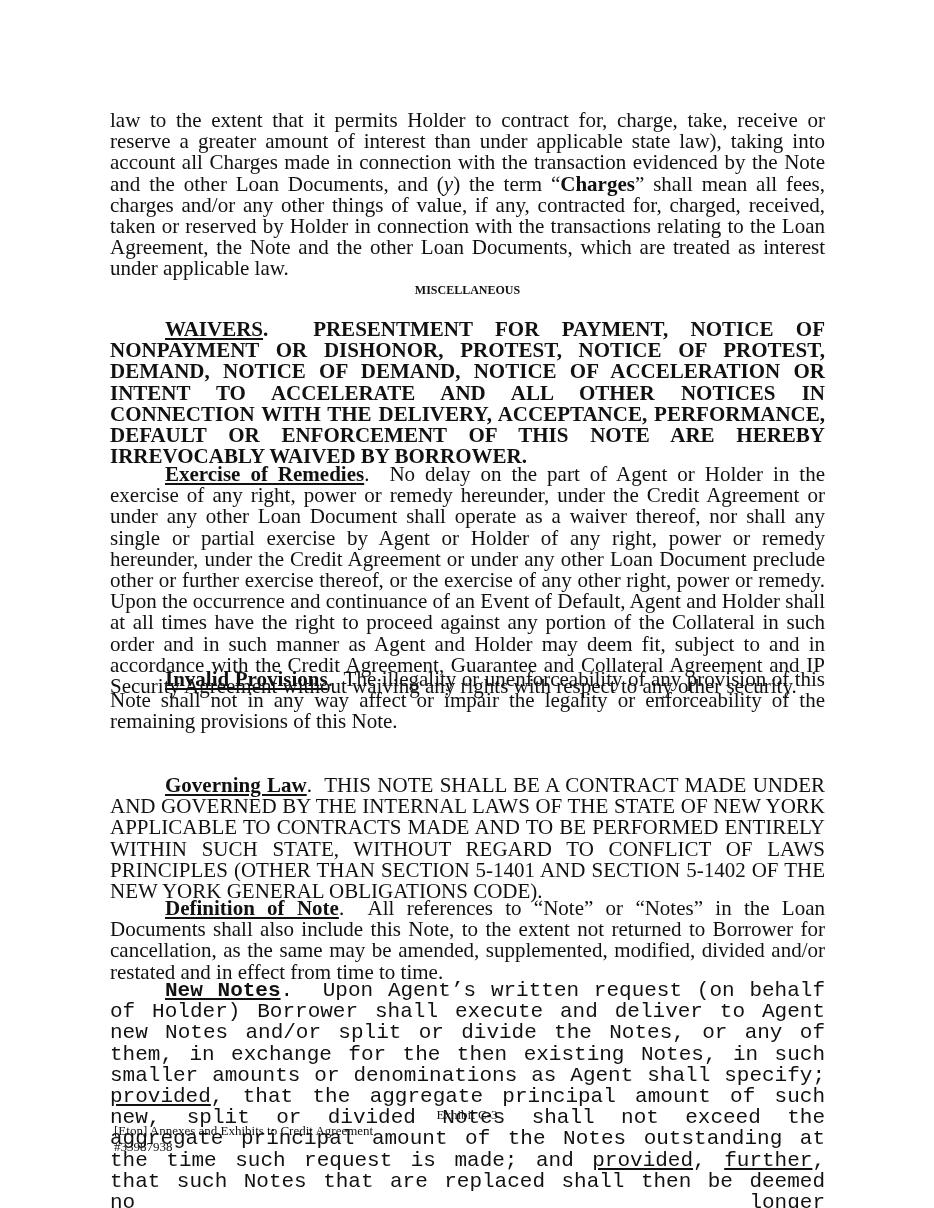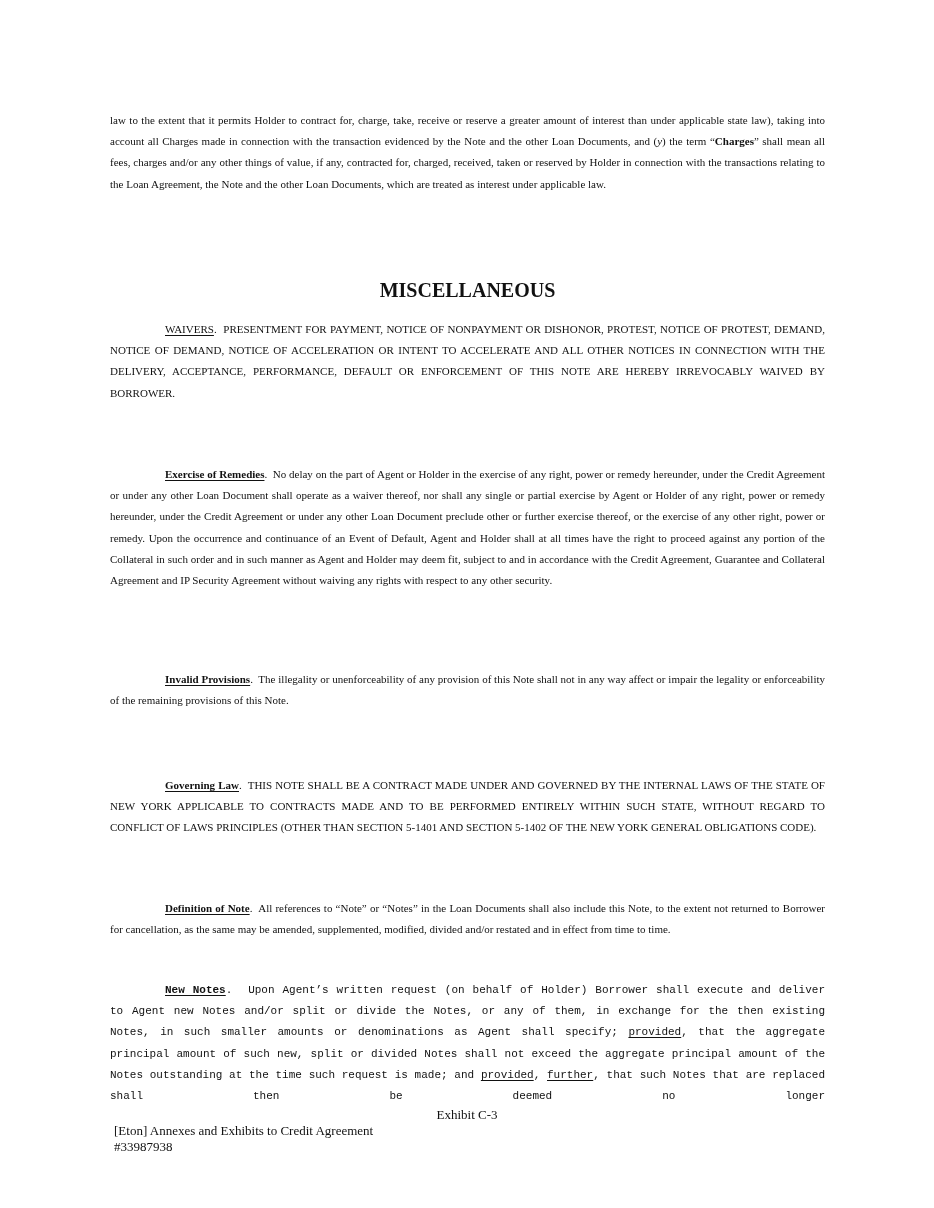--- a/index.html
+++ b/index.html
@@ -1,22 +1,22 @@
 <!DOCTYPE html>
 <html><head>
 <meta charset="utf-8">
 <style>
   html, body { margin: 0; padding: 0; background: #ffffff; }
   body { width: 934px; height: 1208px; position: relative; overflow: hidden;
          font-family: "Liberation Serif", "DejaVu Serif", serif; color: #111; }
   .page { position: absolute; left: 110px; top: 110px; width: 715px; }
-  .para { font-size: 11px; line-height: 21.2px; text-align: justify; margin: 0; }
+  .para { font-size: 21px; line-height: 21.2px; text-align: justify; margin: 0; }
   .para .indent { display: inline-block; width: 55px; }
-  .heading { text-align: center; font-weight: bold; font-size: 20px; line-height: 21.2px; margin: 0; }
-  .caps { font-weight: normal; }
+  .heading { text-align: center; font-weight: bold; font-size: 12px; line-height: 21.2px; margin: 0; }
+  .caps { font-weight: bold; }
   .u { text-decoration: underline; text-underline-offset: 2px; }
   .b { font-weight: bold; }
   .i { font-style: italic; }
   .footer-center { position: absolute; left: 0; width: 934px; top: 1107px; text-align: center; font-size: 13px; line-height: 16px; }
   .footer-left { position: absolute; left: 114px; top: 1123px; font-size: 13px; line-height: 16px; }
   .last-line { text-align-last: justify; font-family: Liberation Mono, monospace; }
 </style>
 </head>
 <body>
 

